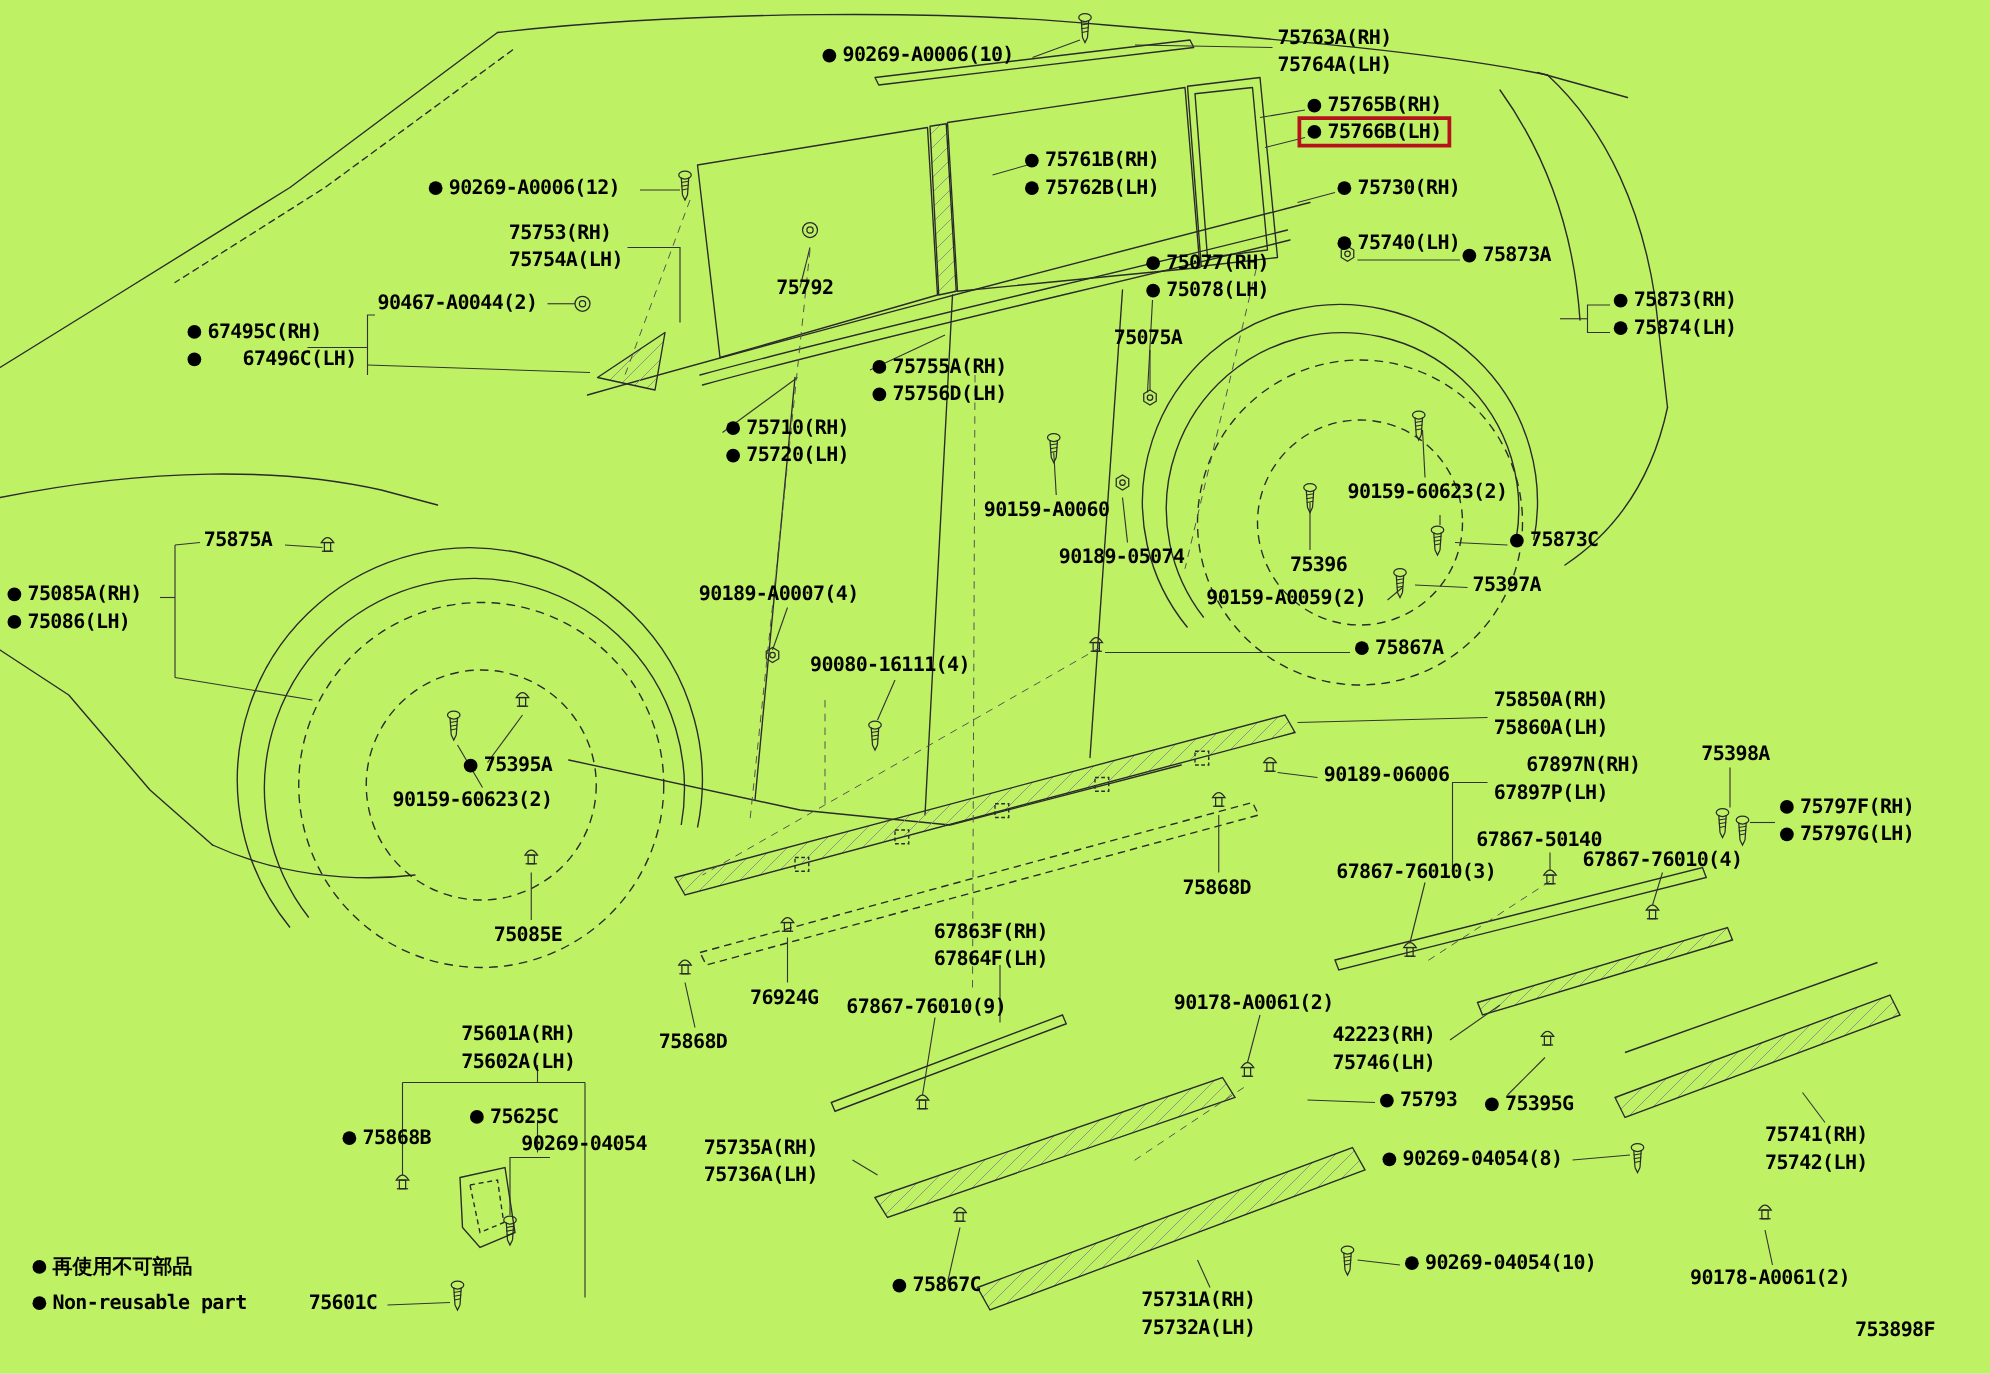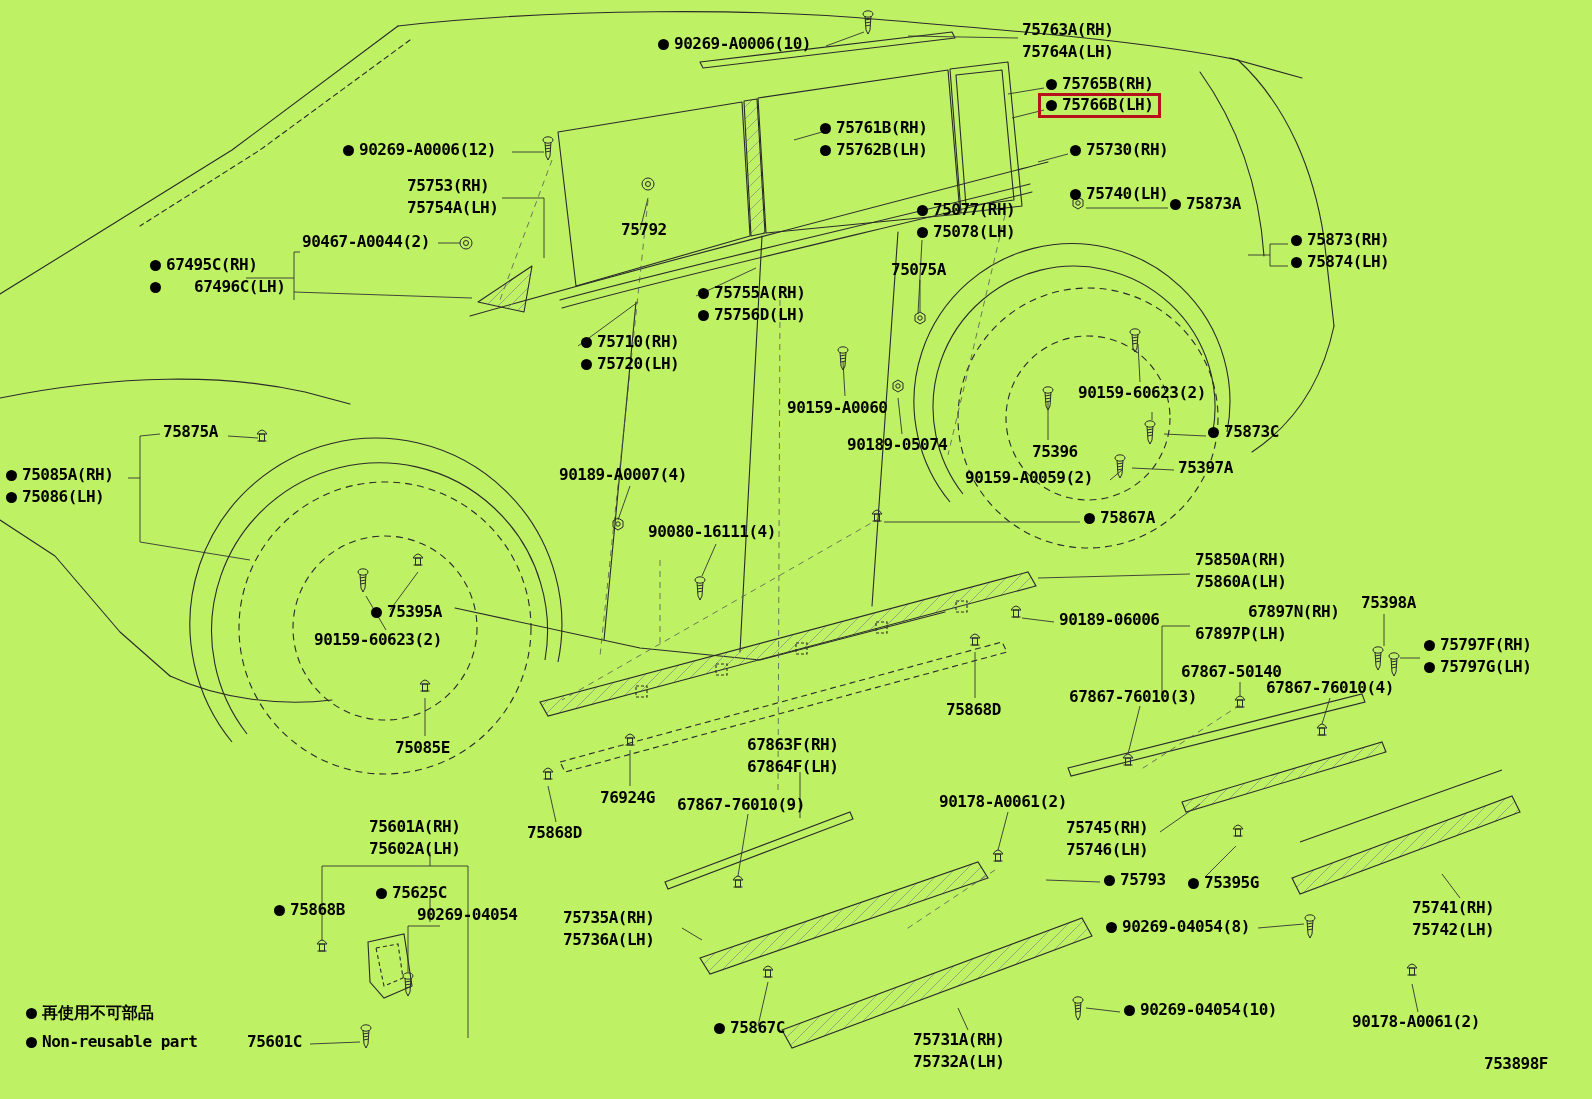--- a/index.html
+++ b/index.html
@@ -381,21 +381,21 @@
       <div class="part-label" style="left: 1084px; top: 510px;">
         <span class="dot"></span>
         <span>75867A</span>
       </div>
       <div class="part-label" style="left: 1195px; top: 552px;">
         <span>75850A(RH)</span>
       </div>
       <div class="part-label" style="left: 1195px; top: 574px;">
         <span>75860A(LH)</span>
       </div>
-      <div class="part-label" style="left: 1248px; top: 604px;">
+      <div class="part-label" style="left: 1221px; top: 604px;">
         <span>67897N(RH)</span>
       </div>
       <div class="part-label" style="left: 1195px; top: 626px;">
         <span>67897P(LH)</span>
       </div>
       <div class="part-label" style="left: 1059px; top: 612px;">
         <span>90189-06006</span>
       </div>
       <div class="part-label" style="left: 1361px; top: 595px;">
         <span>75398A</span>
@@ -442,21 +442,21 @@
       <div class="part-label" style="left: 677px; top: 797px;">
         <span>67867-76010(9)</span>
       </div>
       <div class="part-label" style="left: 527px; top: 825px;">
         <span>75868D</span>
       </div>
       <div class="part-label" style="left: 939px; top: 794px;">
         <span>90178-A0061(2)</span>
       </div>
       <div class="part-label" style="left: 1066px; top: 820px;">
-        <span>75745(RH)</span>
+        <span>42223(RH)</span>
       </div>
       <div class="part-label" style="left: 1066px; top: 842px;">
         <span>75746(LH)</span>
       </div>
       <div class="part-label" style="left: 369px; top: 819px;">
         <span>75601A(RH)</span>
       </div>
       <div class="part-label" style="left: 369px; top: 841px;">
         <span>75602A(LH)</span>
       </div>

